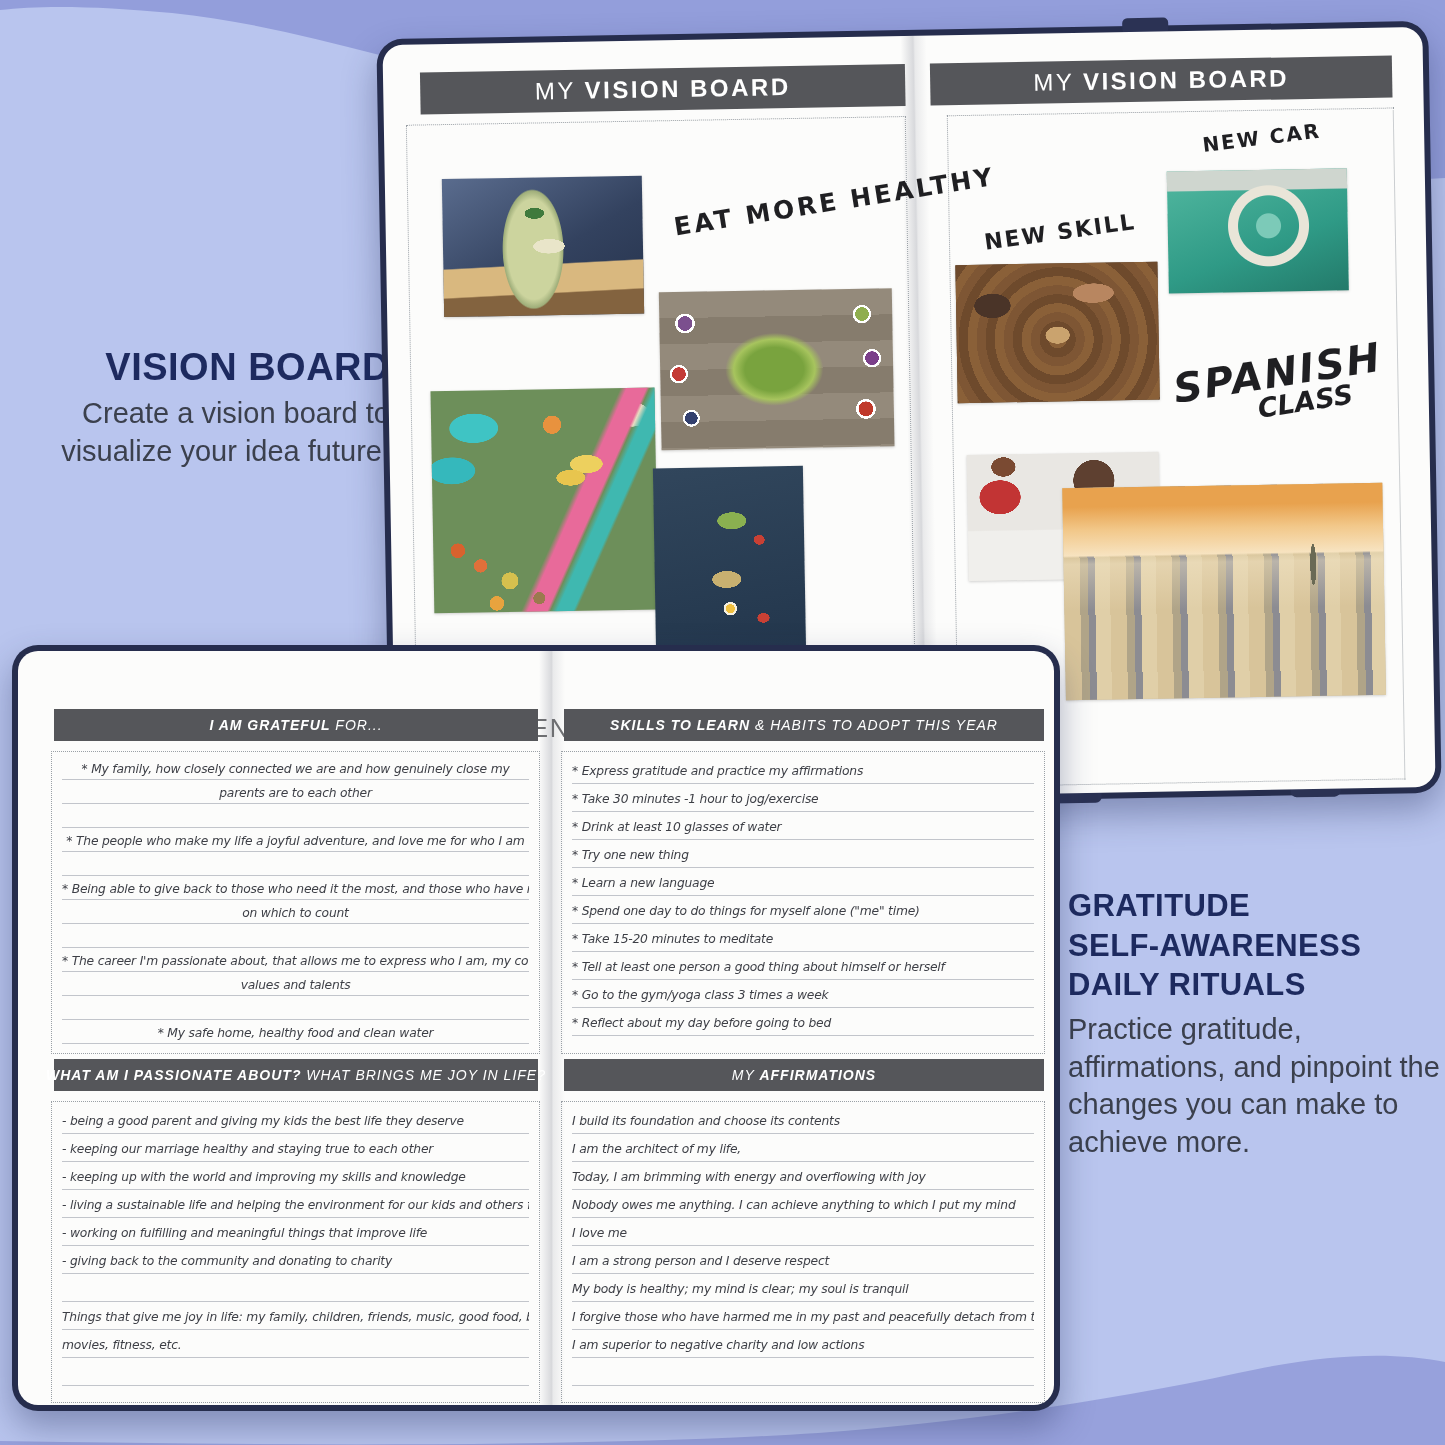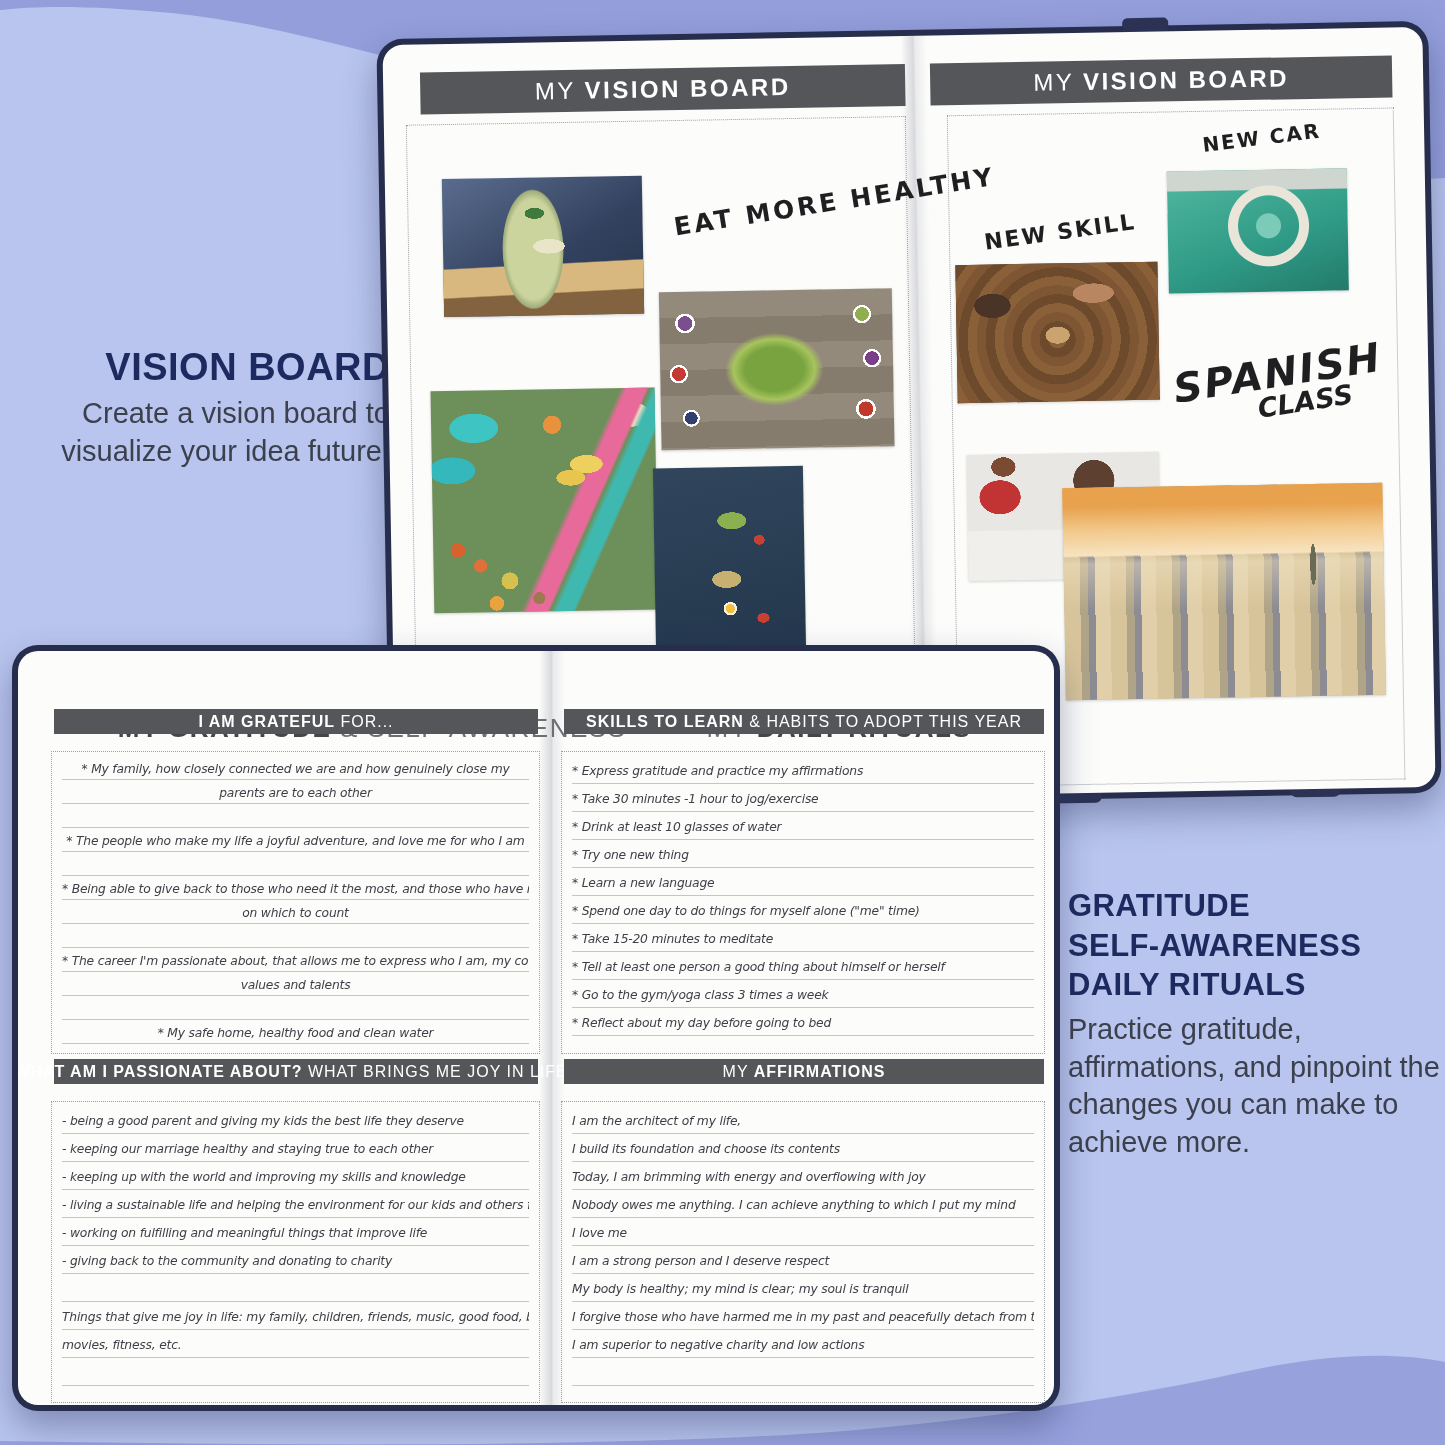--- a/index.html
+++ b/index.html
@@ -29,21 +29,21 @@
   .tab-top{left:746px;top:-8px;width:46px;height:16px;}
   .tab-b1{left:656px;top:760px;width:56px;height:16px;border-radius:0 0 6px 6px;}
   .tab-b2{left:901px;top:760px;width:50px;height:14px;border-radius:0 0 6px 6px;}
 
   
   .banner{position:absolute;background:#55565a;color:#fff;display:flex;align-items:center;
           justify-content:center;white-space:pre;}
   .banner .bold{font-weight:700;}
   .banner .light{font-weight:400;}
   .v-banner{height:42px;font-size:24px;letter-spacing:2.5px;}
-  .j-banner{height:25px;font-size:16px;letter-spacing:1px;}
+  .j-banner{height:32px;font-size:14px;letter-spacing:1px;font-style:italic;}
   .page-title{position:absolute;text-align:center;font-size:26px;letter-spacing:1.5px;color:#48494b;white-space:pre;}
   .page-title .bold{font-weight:700;color:#454648;}
   .page-title .light{font-weight:400;color:#6e6f72;}
 
   
   .dotted-box{position:absolute;border:1px dotted #9aa0a6;background:transparent;}
 
   
   .caption{position:absolute;color:#1f1f22;font-weight:700;white-space:nowrap;
            font-family:"DejaVu Sans",sans-serif;}
@@ -241,22 +241,22 @@
           <div class="hw-line">* Take 15-20 minutes to meditate</div>
           <div class="hw-line">* Tell at least one person a good thing about himself or herself</div>
           <div class="hw-line">* Go to the gym/yoga class 3 times a week</div>
           <div class="hw-line">* Reflect about my day before going to bed</div>
           <div class="hw-line"></div>
         </div>
       <header class="banner j-banner" style="left:546px;top:408px;width:480px;">
         <span class="light">MY </span><span class="bold">AFFIRMATIONS</span>
       </header>
       <div class="lines-box lh27" style="left:543px;top:450px;width:484px;height:302px;">
+          <div class="hw-line">I build its foundation and choose its contents</div>
           <div class="hw-line">I am the architect of my life,</div>
-          <div class="hw-line">I build its foundation and choose its contents</div>
           <div class="hw-line">Today, I am brimming with energy and overflowing with joy</div>
           <div class="hw-line">Nobody owes me anything. I can achieve anything to which I put my mind</div>
           <div class="hw-line">I love me</div>
           <div class="hw-line">I am a strong person and I deserve respect</div>
           <div class="hw-line">My body is healthy; my mind is clear; my soul is tranquil</div>
           <div class="hw-line">I forgive those who have harmed me in my past and peacefully detach from them</div>
           <div class="hw-line">I am superior to negative charity and low actions</div>
           <div class="hw-line"></div>
         </div>
     </div>

